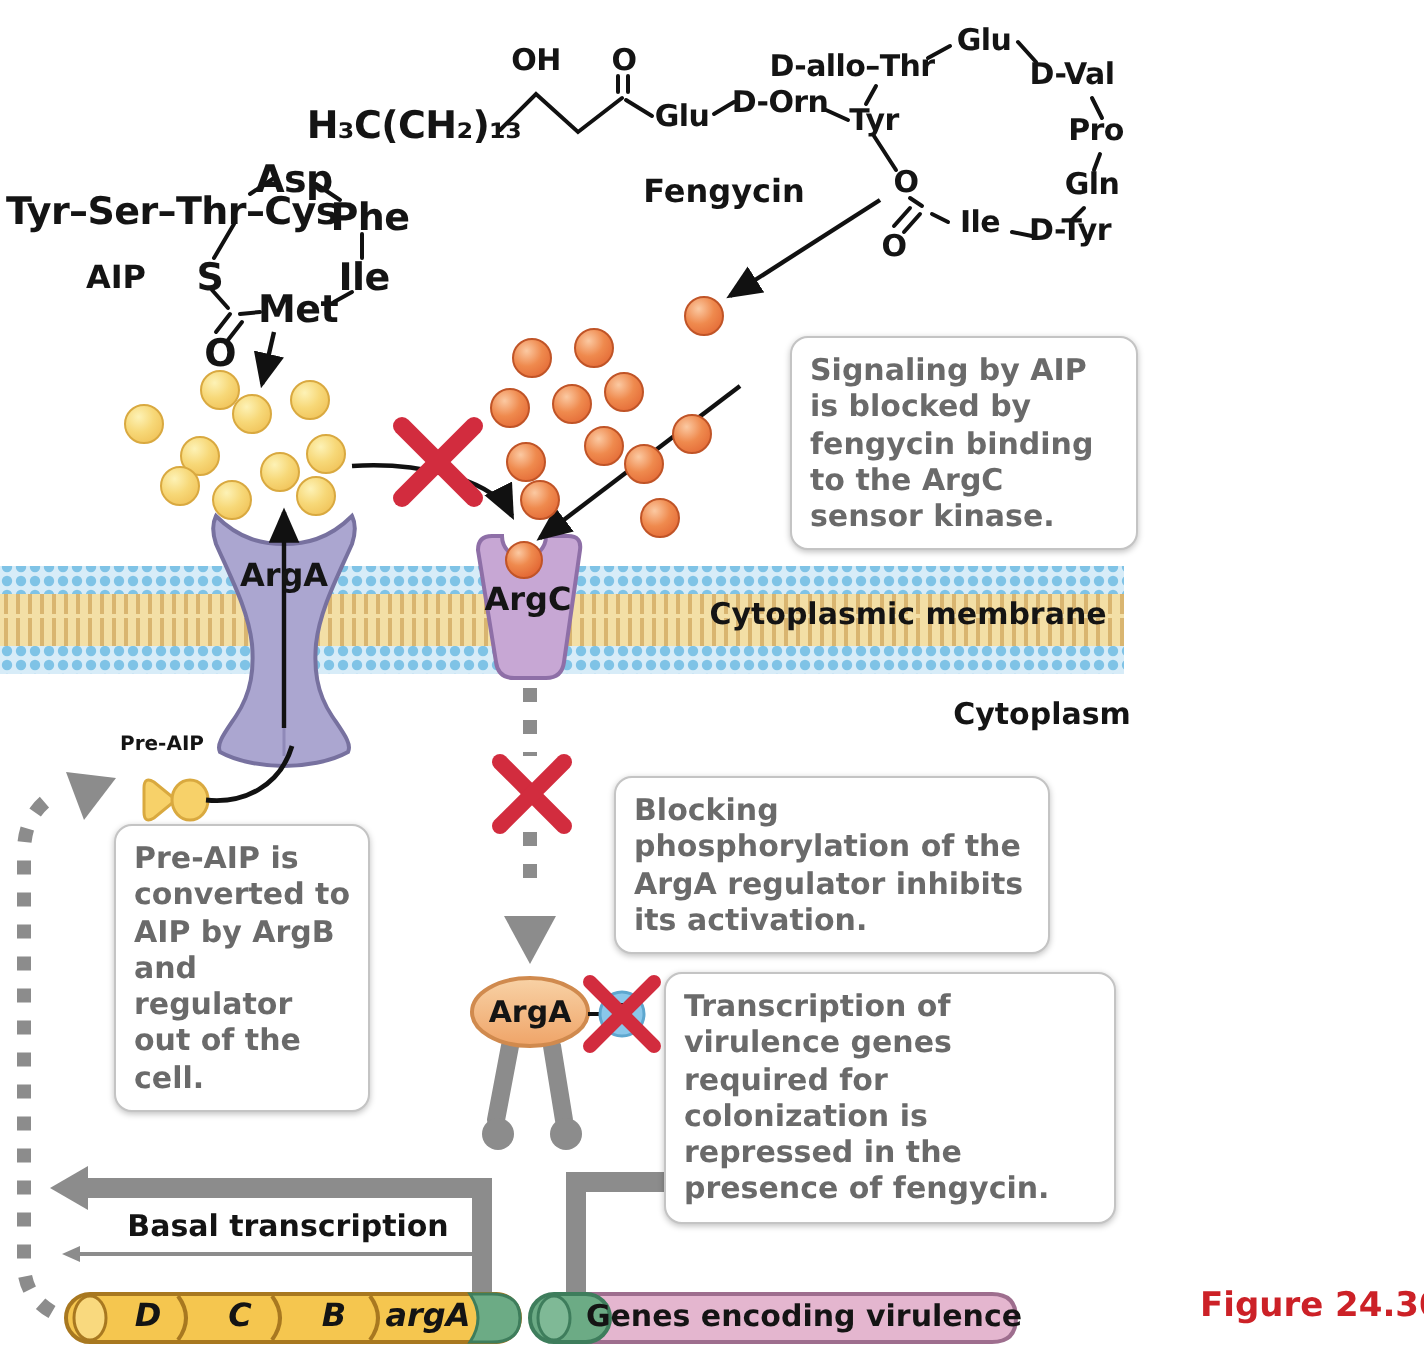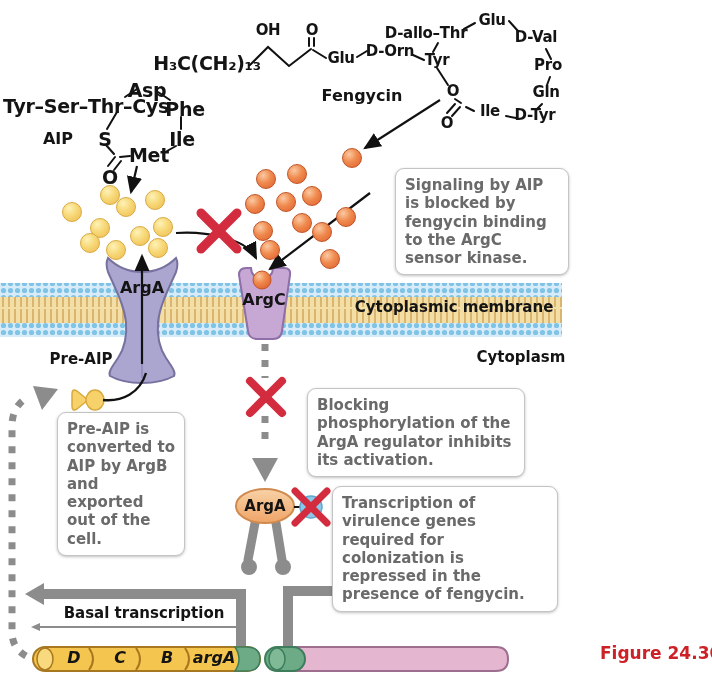--- a/index.html
+++ b/index.html
@@ -224,35 +224,36 @@
       </div>
 
     <div class="lbl cx" style="left:454px;top:300px;font-size:15px;">Cytoplasmic membrane</div>
     <div class="lbl cx" style="left:521px;top:350px;font-size:15px;">Cytoplasm</div>
 
     <div class="lbl cx" style="left:142px;top:280px;">ArgA</div>
     <div class="lbl cx" style="left:264px;top:292px;">ArgC</div>
     <div class="lbl cx" style="left:265px;top:499px;font-size:15px;">ArgA</div>
     <div class="lbl cx" style="left:311px;top:501px;font-size:13px;">P</div>
 
-    <div class="lbl cx" style="left:81px;top:352px;font-size:15px;">Pre-AIP</div>
+    <div class="lbl cx" style="left:81px;top:368px;font-size:10px;">Pre-AIP</div>
     <div class="lbl cx" style="left:144px;top:606px;font-size:15px;">Basal transcription</div>
 
     <div class="lbl gene-lbl cx" style="left:74px;top:650px;">D</div>
     <div class="lbl gene-lbl cx" style="left:120px;top:650px;">C</div>
     <div class="lbl gene-lbl cx" style="left:167px;top:650px;">B</div>
     <div class="lbl gene-lbl cx" style="left:214px;top:650px;">argA</div>
+    <div class="lbl cx" style="left:402px;top:651px;font-size:15px;">Genes encoding virulence</div>
 
     <div class="lbl" id="figure-label" style="left: 600px; top: 645px; color: rgb(204, 33, 39);">Figure 24.30</div>
   </div>
 
   <div class="callout" style="left:367px;top:168px;width:154px;z-index:5;margin-left:28px;">Signaling by AIP is blocked by fengycin binding to the ArgC sensor kinase.</div>
   <div class="callout" style="left:307px;top:388px;width:198px;z-index:5;">Blocking phosphorylation of the ArgA regulator inhibits its activation.</div>
   <div class="callout" style="left:332px;top:486px;width:206px;z-index:5;">Transcription of virulence genes required for colonization is repressed in the presence of fengycin.</div>
-  <div class="callout" style="left:57px;top:412px;width:108px;z-index:5;">Pre-AIP is converted to AIP by ArgB and exported out of the cell.</div>
+  <div class="callout" style="left:57px;top:412px;width:108px;z-index:5;">Pre-AIP is converted to AIP by ArgB and regulator out of the cell.</div>
 
   <svg class="overlay" width="60" height="60" style="left:283px;top:479px;">
     <g stroke="#d22c3e" stroke-width="7" stroke-linecap="round">
       <line x1="12" y1="12" x2="44" y2="44"></line>
       <line x1="44" y1="12" x2="12" y2="44"></line>
     </g>
   </svg>
 </div>
 
 </body></html>

